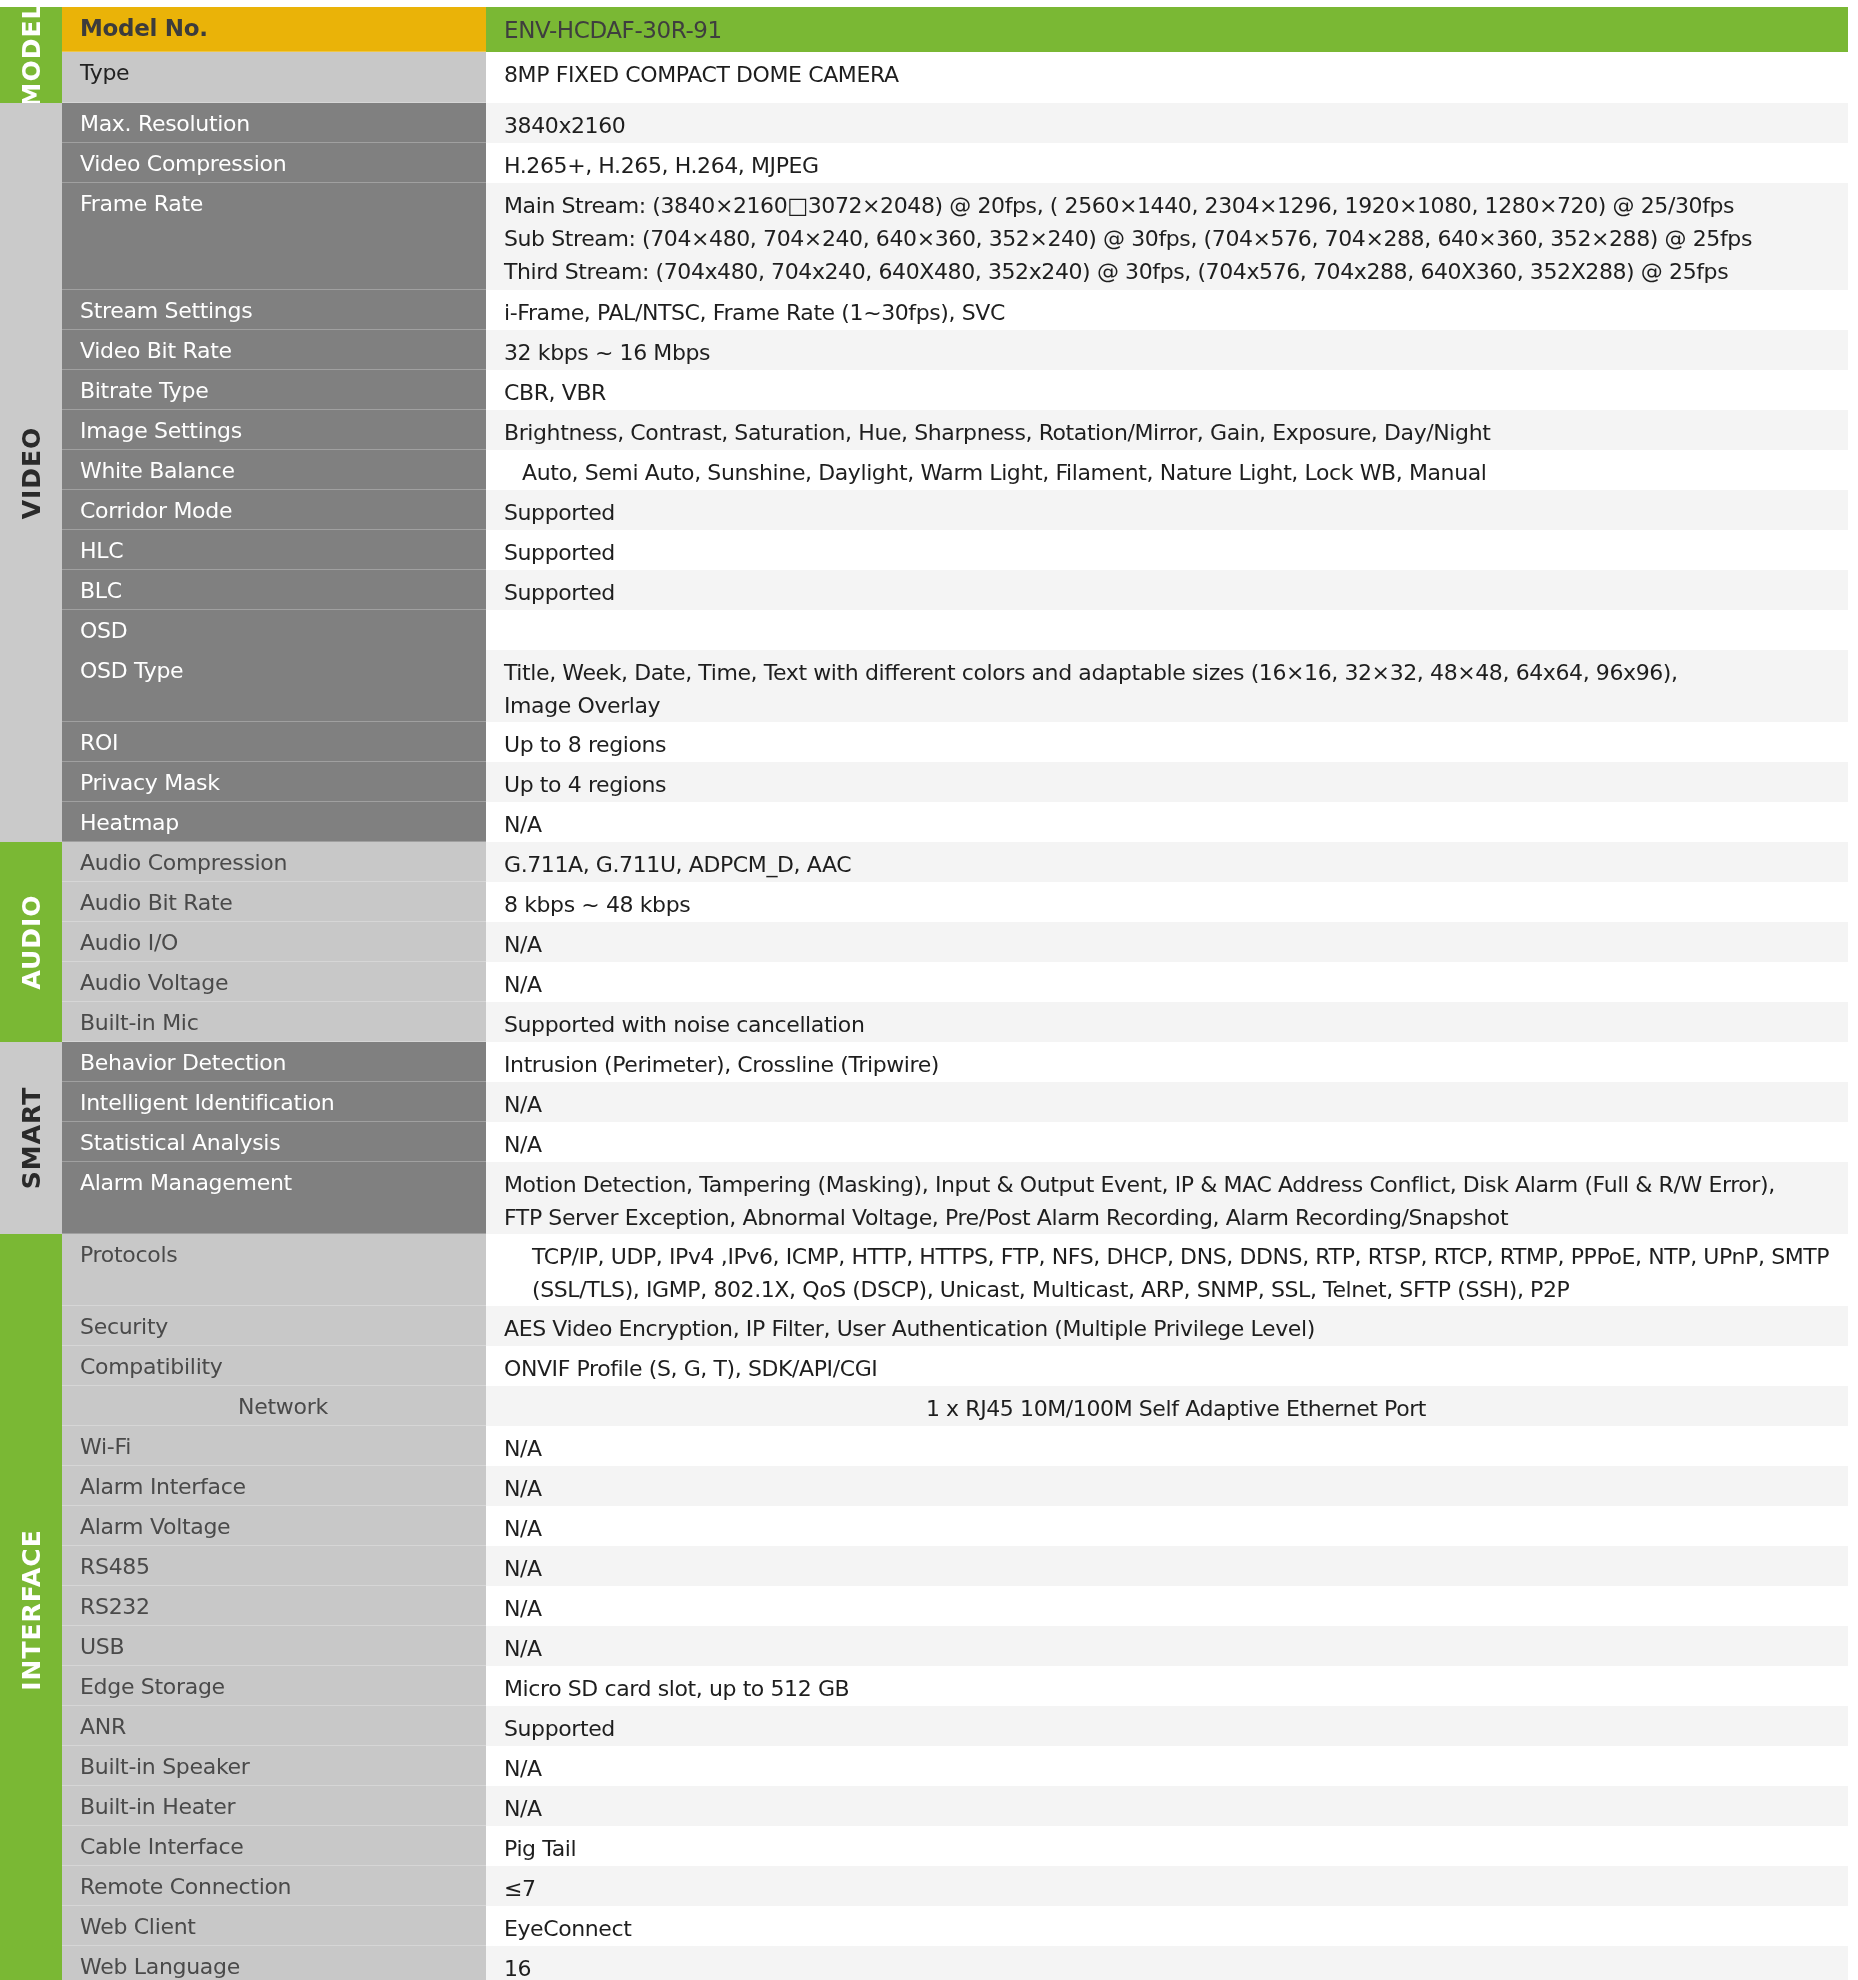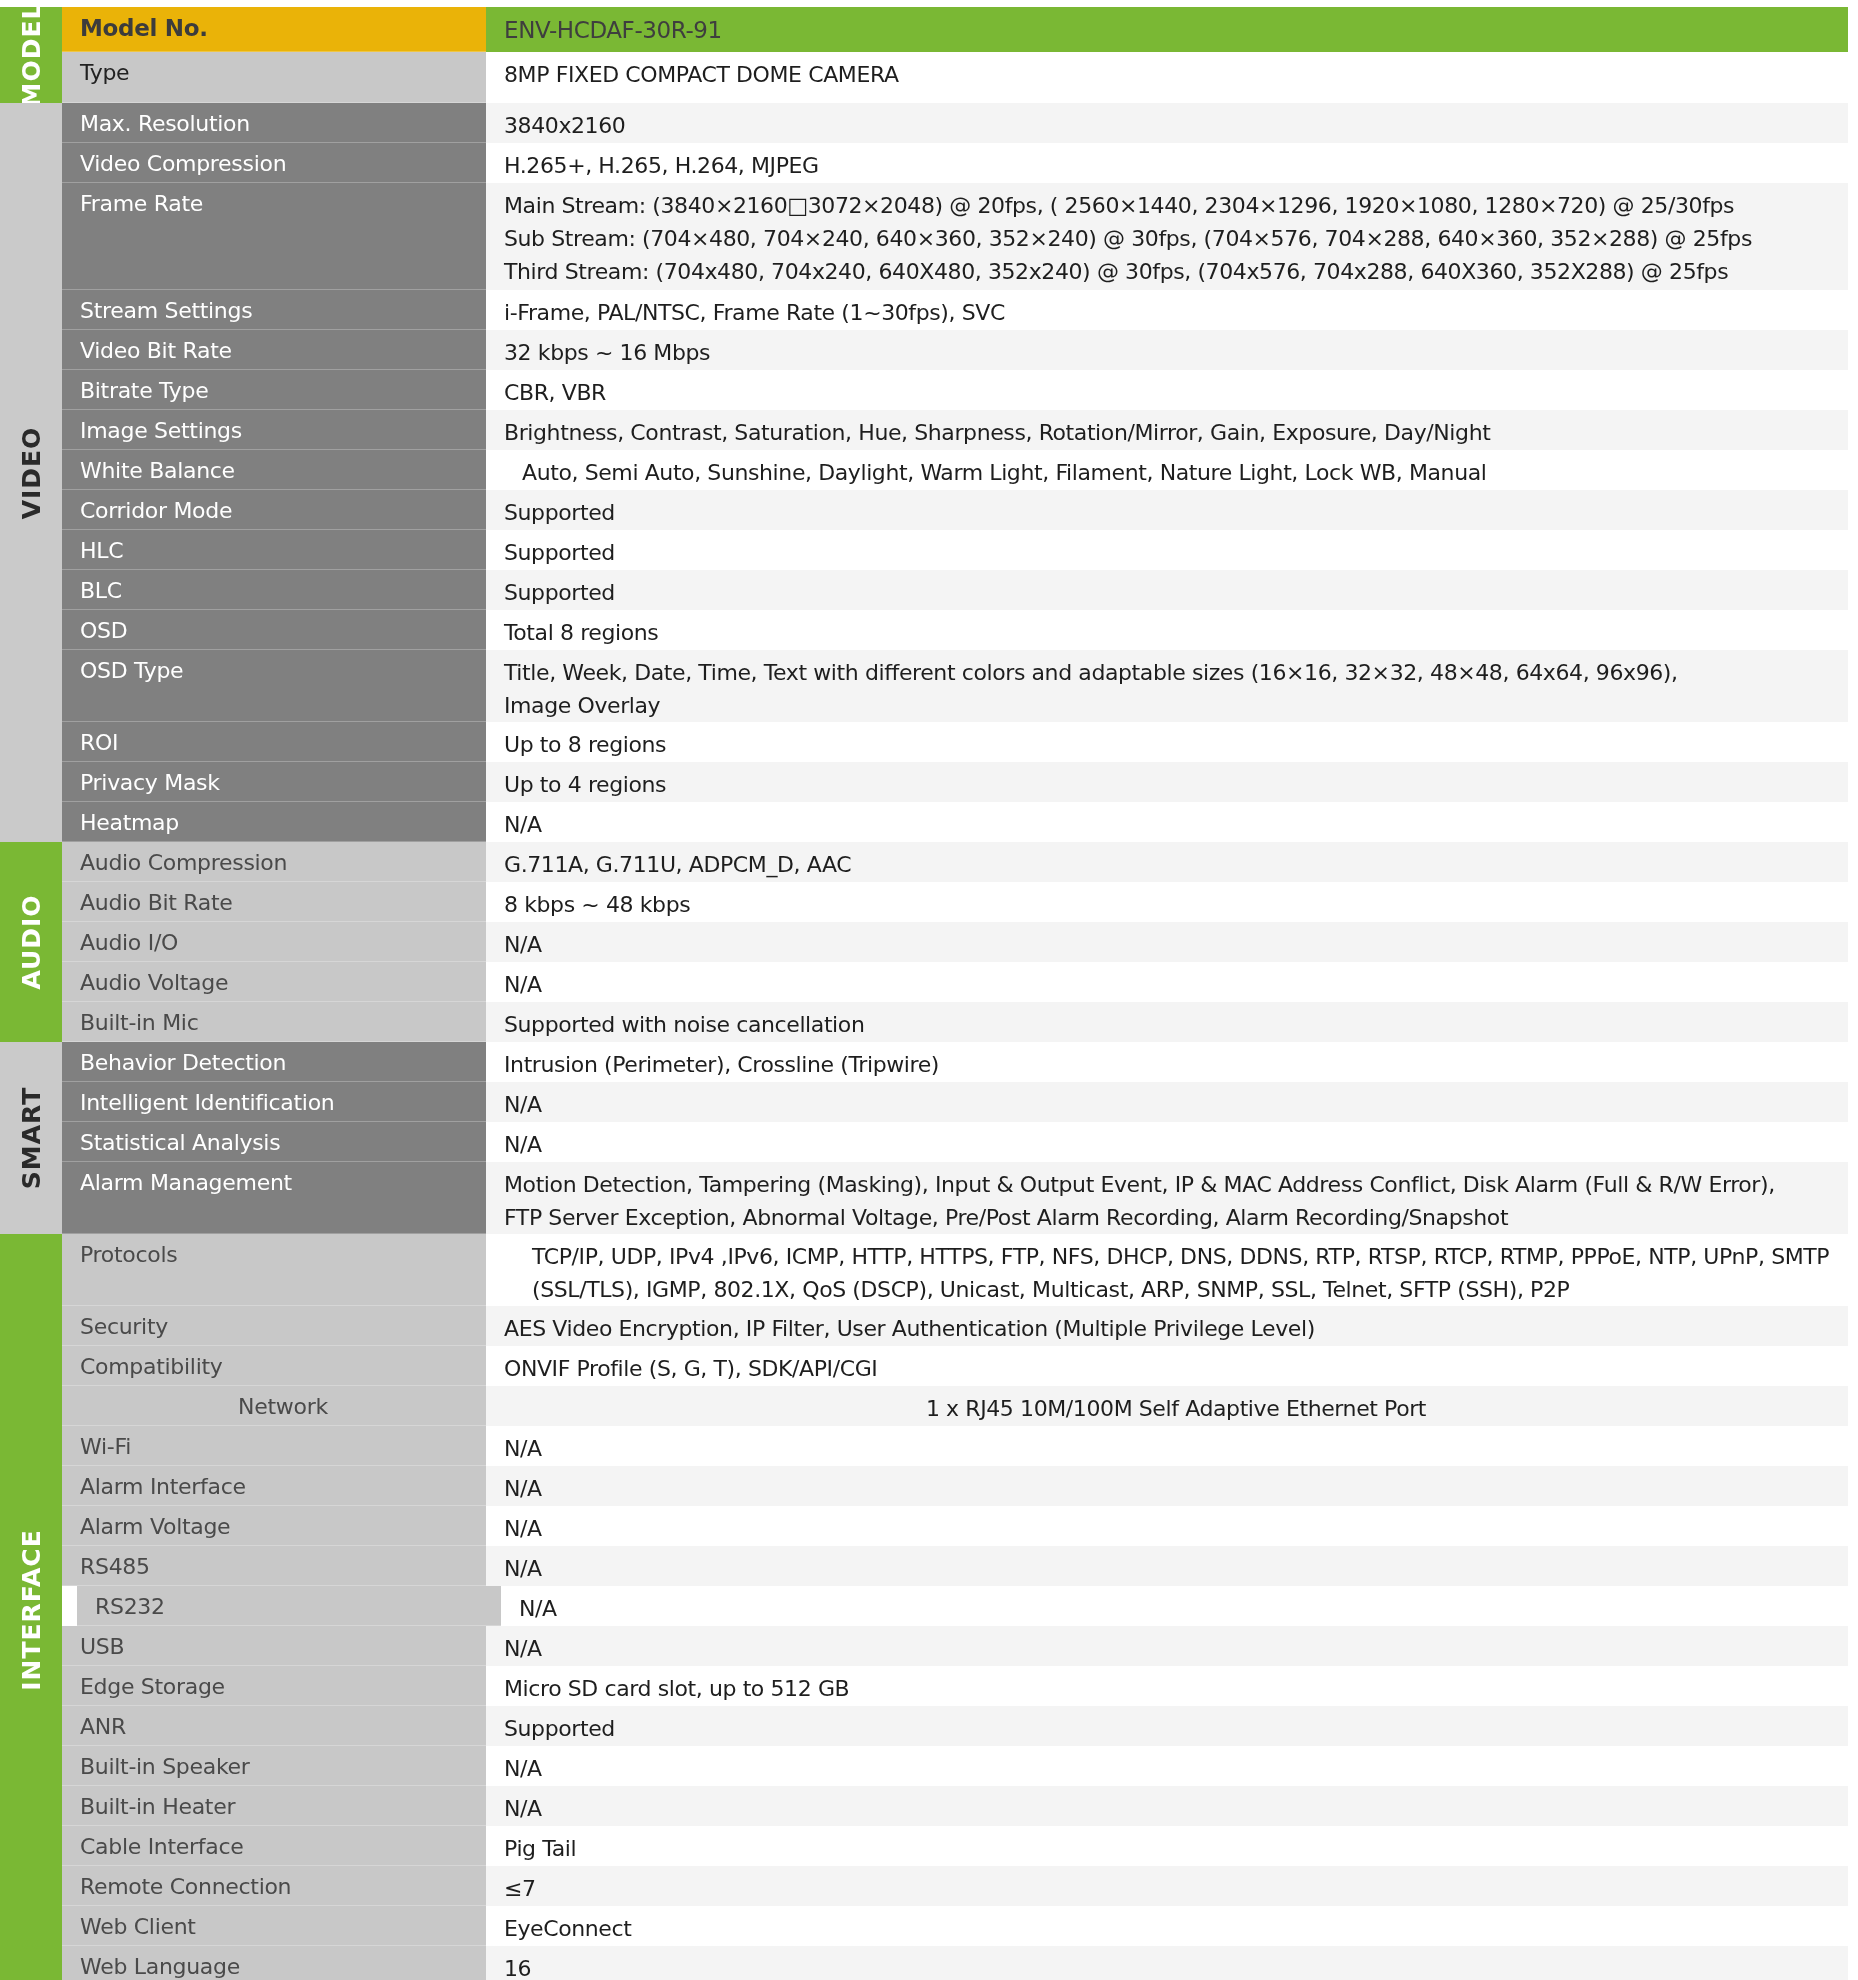--- a/index.html
+++ b/index.html
@@ -130,21 +130,21 @@
           <div class="value" style="line-height: 34px;">
             <span class="line">Supported</span>
           </div>
         </div>
         <div class="row g" style="height: 40px;">
           <div class="label">BLC</div>
           <div class="value" style="line-height: 34px;">
             <span class="line">Supported</span>
           </div>
         </div>
-        <div class="row w" style="height: 40px;">
+        <div class="row w" style="height: 40px; flex-direction: column;">
           <div class="label">OSD</div>
           <div class="value" style="line-height: 34px;">
             <span class="line">Total 8 regions</span>
           </div>
         </div>
         <div class="row g" style="height: 72px;">
           <div class="label">OSD Type</div>
           <div class="value" style="line-height: 33px;">
             <span class="line">Title, Week, Date, Time, Text with different colors and adaptable sizes (16×16, 32×32, 48×48, 64x64, 96x96),</span>
             <span class="line">Image Overlay</span>
@@ -289,21 +289,21 @@
           <div class="value" style="line-height: 34px;">
             <span class="line">N/A</span>
           </div>
         </div>
         <div class="row g" style="height: 40px;">
           <div class="label">RS485</div>
           <div class="value" style="line-height: 34px;">
             <span class="line">N/A</span>
           </div>
         </div>
-        <div class="row w" style="height: 40px; padding-left: 15px;">
+        <div class="row w" style="height: 40px;">
           <div class="label">RS232</div>
           <div class="value" style="line-height: 34px;">
             <span class="line">N/A</span>
           </div>
         </div>
         <div class="row g" style="height: 40px;">
           <div class="label">USB</div>
           <div class="value" style="line-height: 34px;">
             <span class="line">N/A</span>
           </div>

